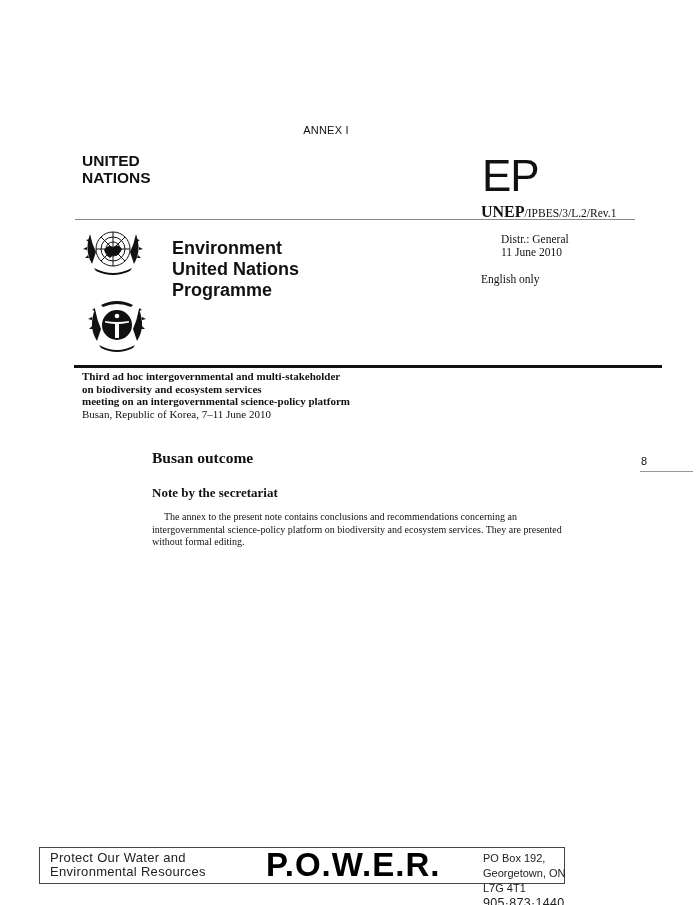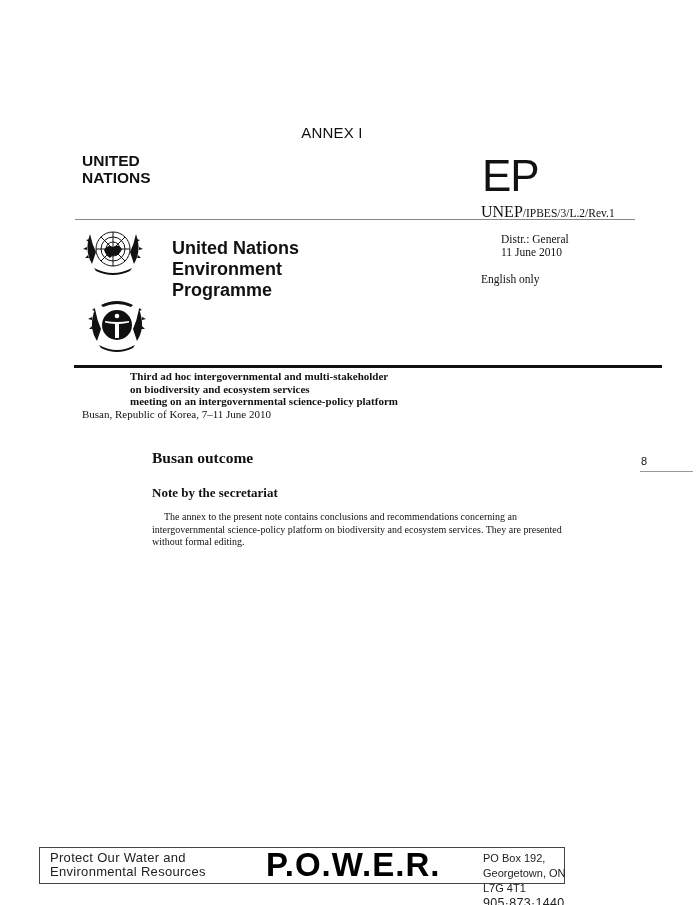--- a/index.html
+++ b/index.html
@@ -4,40 +4,40 @@
   <style>
     html, body { margin: 0; padding: 0; }
     body {
       width: 700px; height: 905px; background: #ffffff; position: relative; overflow: hidden;
       color: #111;
     }
     .abs { position: absolute; }
     .sans { font-family: "Liberation Sans", sans-serif; }
     .serif { font-family: "Liberation Serif", serif; }
 
-    #annex { left: 12px; width: 640px; top: 124px; text-align: center; font-size: 15px; letter-spacing: 0.2px; }
+    #annex { left: 6px; width: 640px; top: 124px; text-align: center; font-size: 11px; letter-spacing: 0.2px; }
 
     #un-title { left: 82px; top: 152px; font-size: 15.5px; font-weight: bold; line-height: 17px; }
     #ep { left: 482px; top: 152px; font-size: 44px; font-weight: normal; line-height: 48px; letter-spacing: -1px; }
     #symbol { left: 481px; top: 203px; font-size: 11.5px; }
-    #symbol .unep { font-size: 16px; font-weight: normal; letter-spacing: 0px; }
+    #symbol .unep { font-size: 16px; font-weight: bold; letter-spacing: 0px; }
 
     .rule-thin { left: 75px; width: 560px; top: 219px; height: 1px; background: #888; }
     .rule-thick { left: 74px; width: 588px; top: 365px; height: 3px; background: #111; }
 
     #un-logo { left: 82px; top: 224px; width: 62px; height: 56px; }
     #unep-logo { left: 87px; top: 297px; width: 60px; height: 58px; }
 
     #org-name { left: 172px; top: 238px; font-size: 18px; font-weight: bold; line-height: 21px; }
 
     #distr { left: 481px; top: 233px; font-size: 11.5px; line-height: 13px; margin-left: 20px; }
     #lang { left: 481px; top: 273px; font-size: 11.5px; }
 
     #meeting { left: 82px; top: 370px; font-size: 11px; line-height: 12.6px; }
-    #meeting .bold { font-weight: bold; margin-left: 48px; }
+    #meeting .bold { font-weight: bold; }
 
     #doc-title { left: 152px; top: 449px; font-size: 15.5px; font-weight: bold; }
     #note-title { left: 152px; top: 485px; font-size: 13px; font-weight: bold; }
     #body-text { left: 152px; top: 511px; width: 440px; font-size: 10px; line-height: 12.6px; text-indent: 12px; }
 
     #page-num { left: 641px; top: 455px; font-size: 11px; }
     .rule-pagenum { left: 640px; width: 53px; top: 471px; height: 1px; background: #999; }
 
     #footer {
       left: 39px; top: 847px; width: 526px; height: 37px; border: 1.5px solid #444; box-sizing: border-box;
@@ -100,22 +100,22 @@
       <path d="M50 44 q9 -14 2 -32 q-2 11 -6 20 q2 6 4 12z"></path>
       <path d="M8 14 l-3 -1 l3 -2z M5 23 l-4 -1 l4 -2z M6 32 l-4 0 l3 -3z"></path>
       <path d="M52 14 l3 -1 l-3 -2z M55 23 l4 -1 l-4 -2z M54 32 l4 0 l-3 -3z"></path>
       <path d="M14 8 q16 -8 32 0 l-2 2 q-14 -6 -28 0z"></path>
       <path d="M12 48 q18 10 36 0 l-2 3 q-16 8 -32 0z"></path>
     </g>
   </svg>
 </div>
 
 <div class="abs sans" id="org-name">
+  <div>Environment</div>
   <div>United Nations</div>
-  <div>Environment</div>
   <div>Programme</div>
 </div>
 
 <div class="abs serif" id="distr">
   <div>Distr.: General</div>
   <div>11 June 2010</div>
 </div>
 <div class="abs serif" id="lang">English only</div>
 
 <div class="abs rule-thick"></div>

